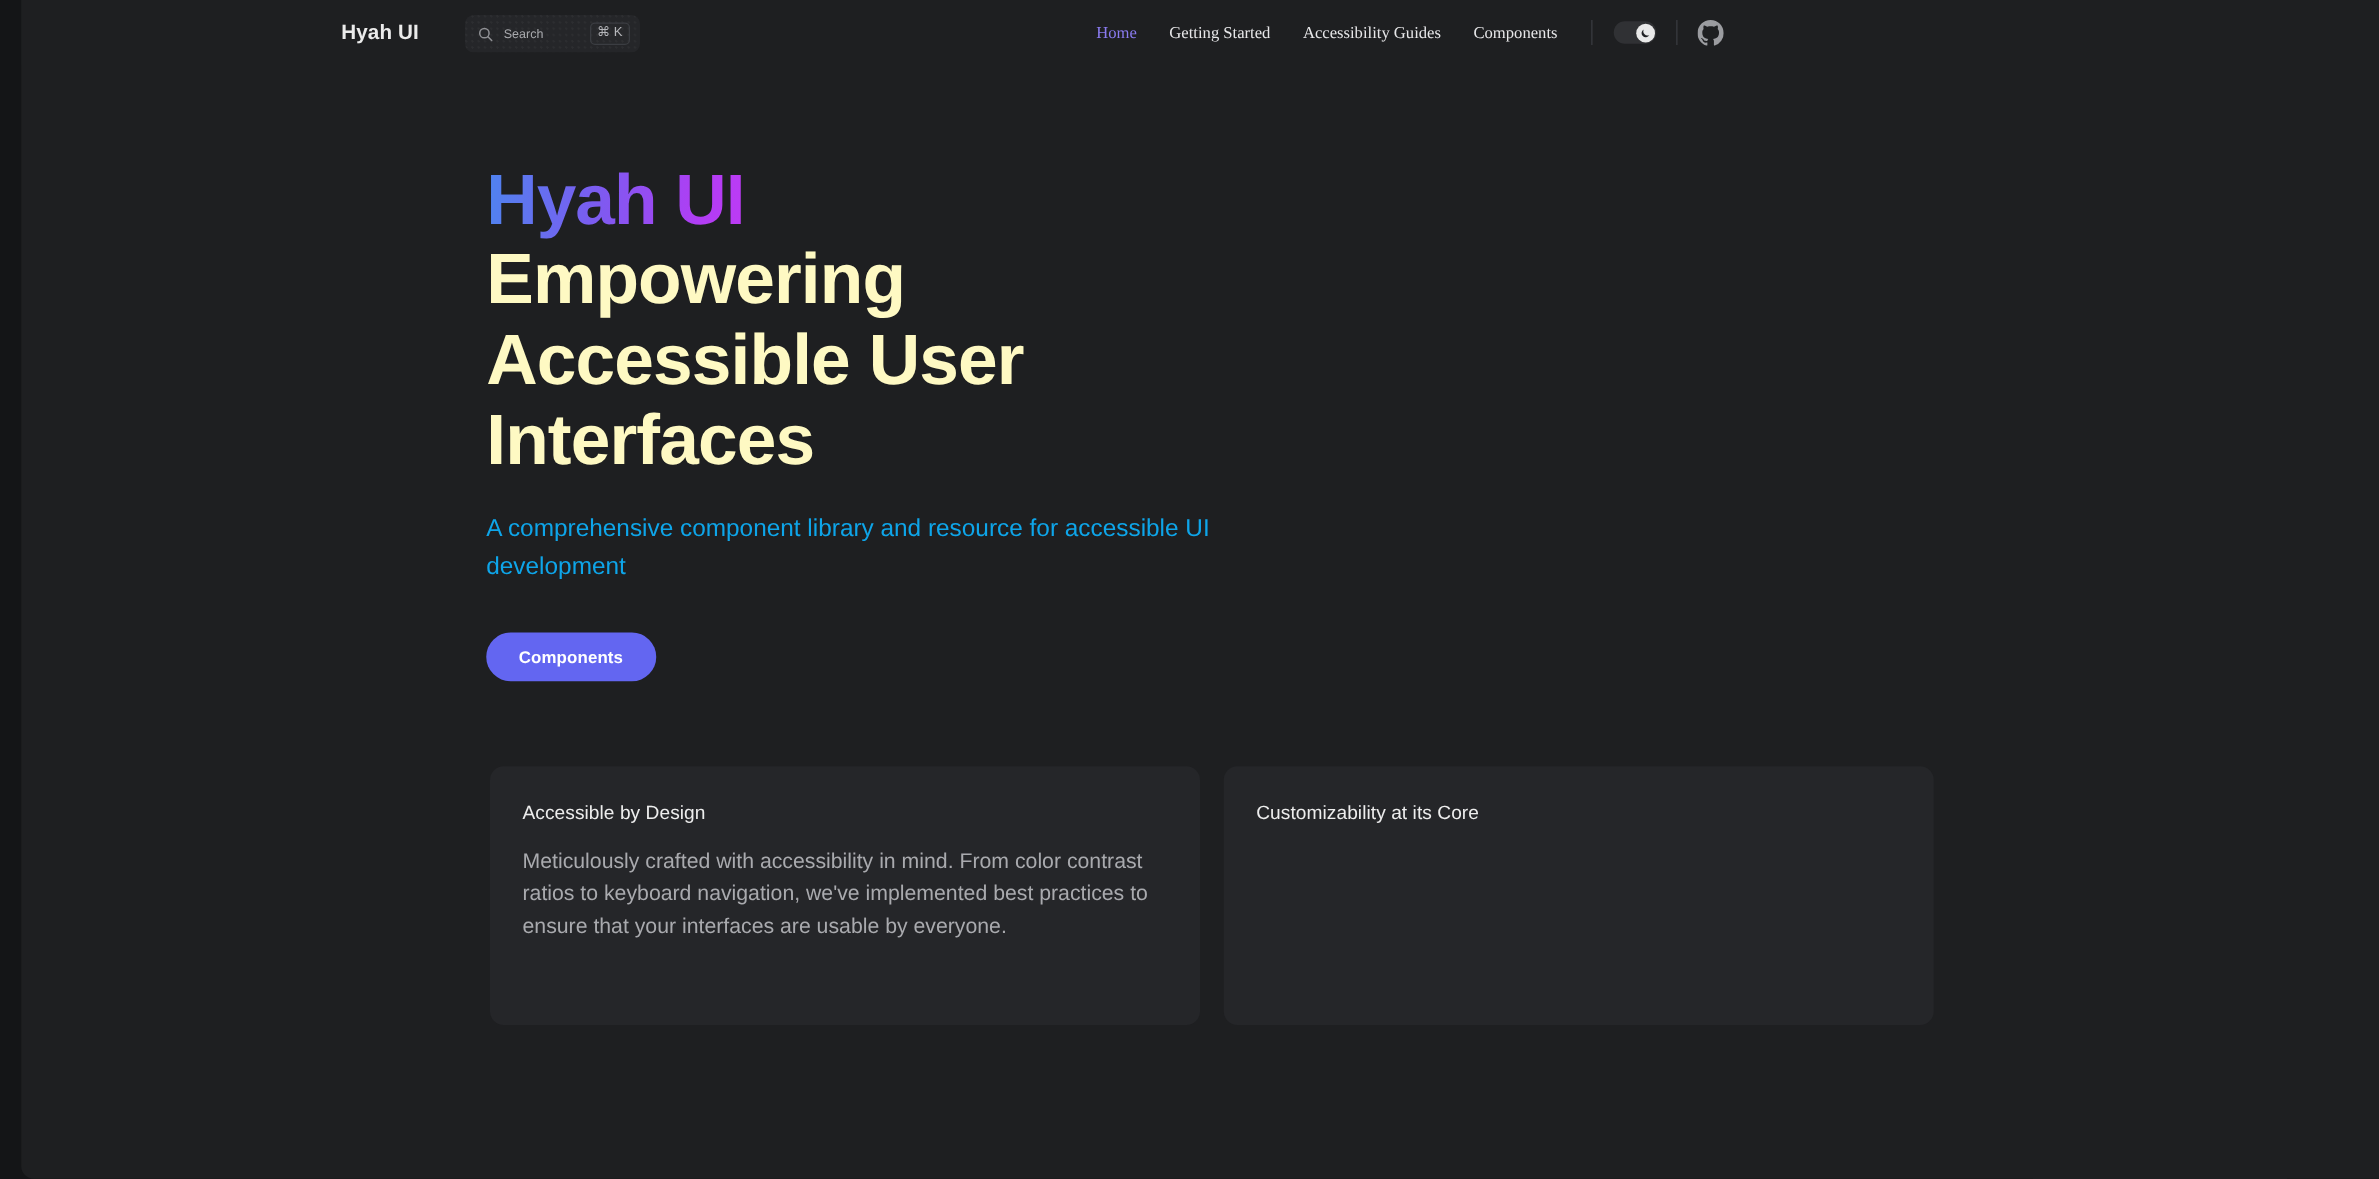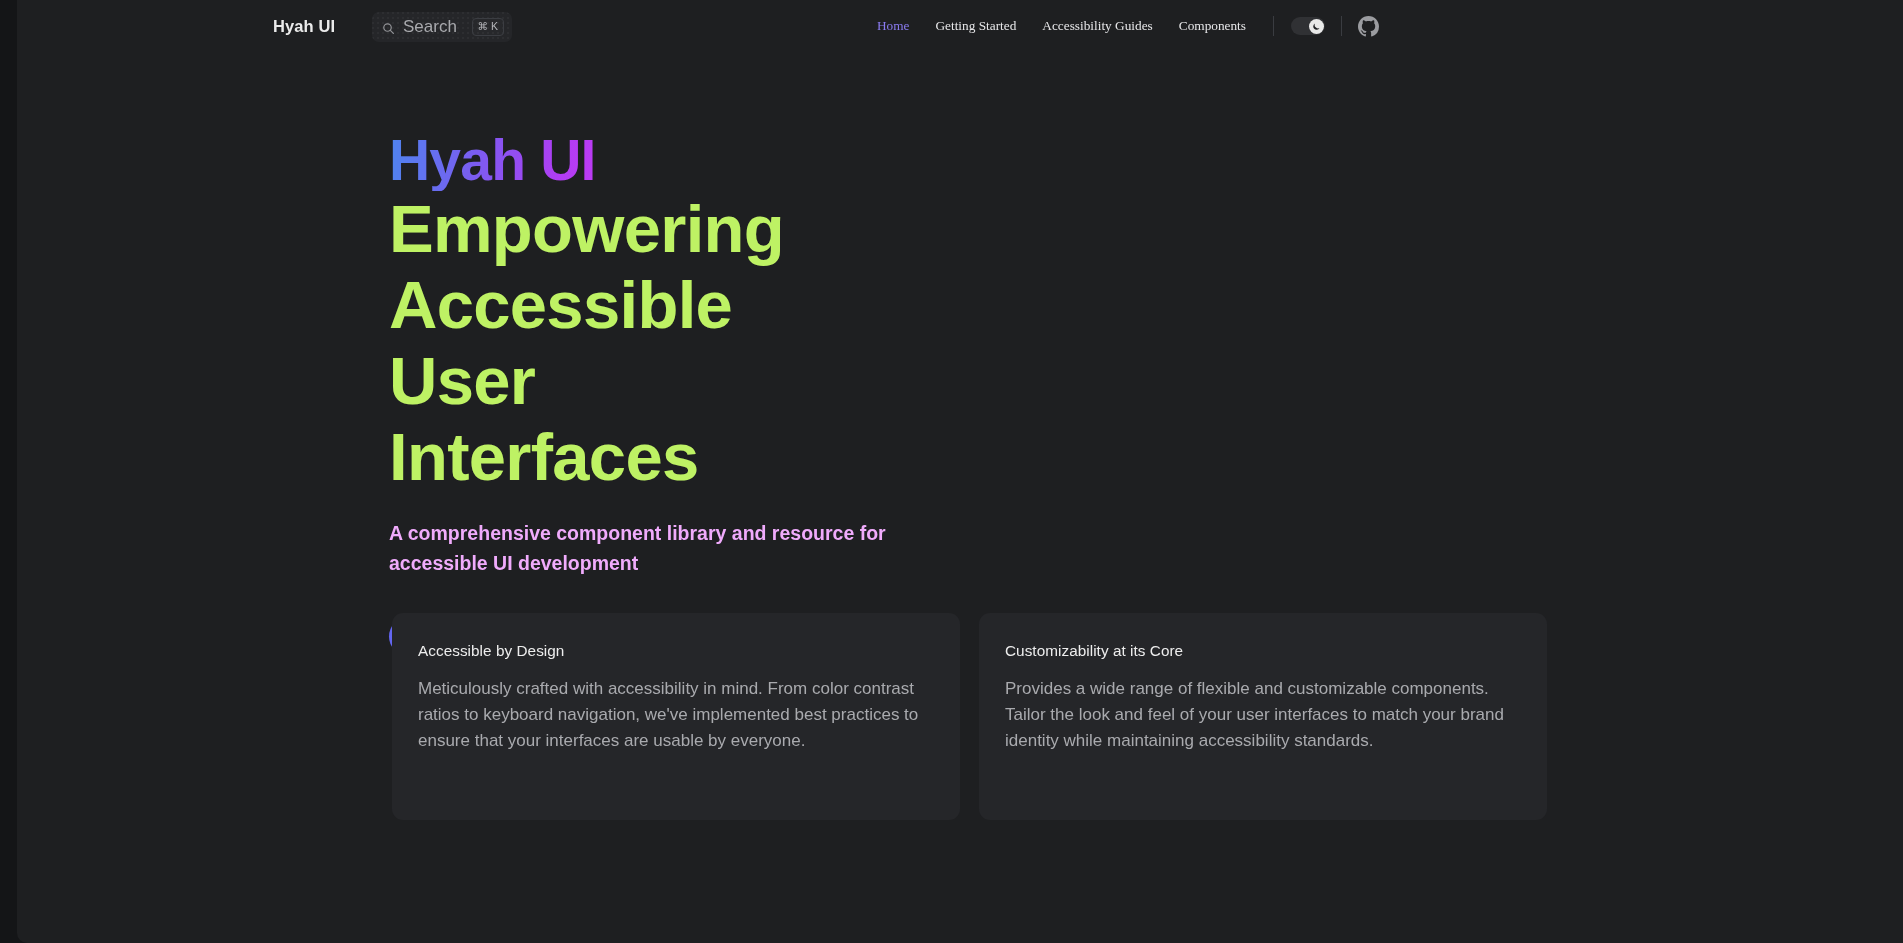--- a/index.html
+++ b/index.html
@@ -66,21 +66,21 @@
     cursor: text;
   }
   .search-icon {
     width: 13px; height: 13px;
     flex: 0 0 13px;
     display: block;
     opacity: 0.72;
   }
   .search-placeholder {
     margin-left: 8px;
-    font-size: 17px;
+    font-size: 10px;
     color: #a8a9ad;
     flex: 1 1 auto;
     white-space: nowrap;
   }
   .kbd {
     font-size: 10.5px;
     color: #b6b7bb;
     border: 1px solid #3b3d42;
     border-radius: 4px;
     padding: 2px 5px 3px;
@@ -169,36 +169,35 @@
     background: linear-gradient(95deg, #4e84ef 0%, #7b5cf0 42%, #b13df4 82%, #bd3bf5 100%);
     -webkit-background-clip: text;
     background-clip: text;
     color: transparent;
     -webkit-text-fill-color: transparent;
     width: max-content;
   }
 
   .hero-title {
     display: block;
-    font-size: 67px;
+    font-size: 57px;
     font-weight: bold;
     line-height: 1.135;
     letter-spacing: -0.7px;
-    color: #bef264;
+    color: #fef9c3;
     margin-top: 0px;
     max-width: 470px;
   }
 
   .hero-sub {
     margin-top: 23px;
     font-size: 19.5px;
     line-height: 1.55;
-    color: #f0abfc;
+    color: #0ea5e9;
     max-width: 600px;
-    font-weight: bold;
   }
 
   .cta {
     display: inline-block;
     margin-top: 38px;
     background: #6366f1;
     color: #ffffff;
     font-size: 13.5px;
     font-weight: bold;
     border: none;
@@ -299,18 +298,17 @@
 
   <section class="cards">
 
     <article class="card">
       <div class="card-title">Accessible by Design</div>
       <div class="card-body">Meticulously crafted with accessibility in mind. From color contrast ratios to keyboard navigation, we've implemented best practices to ensure that your interfaces are usable by everyone.</div>
     </article>
 
     <article class="card">
       <div class="card-title">Customizability at its Core</div>
-      <div class="card-body">Provides a wide range of flexible and customizable components. Tailor the look and feel of your user interfaces to match your brand identity while maintaining accessibility standards.</div>
     </article>
 
 
   </section>
 </div>
 
 </body></html>

